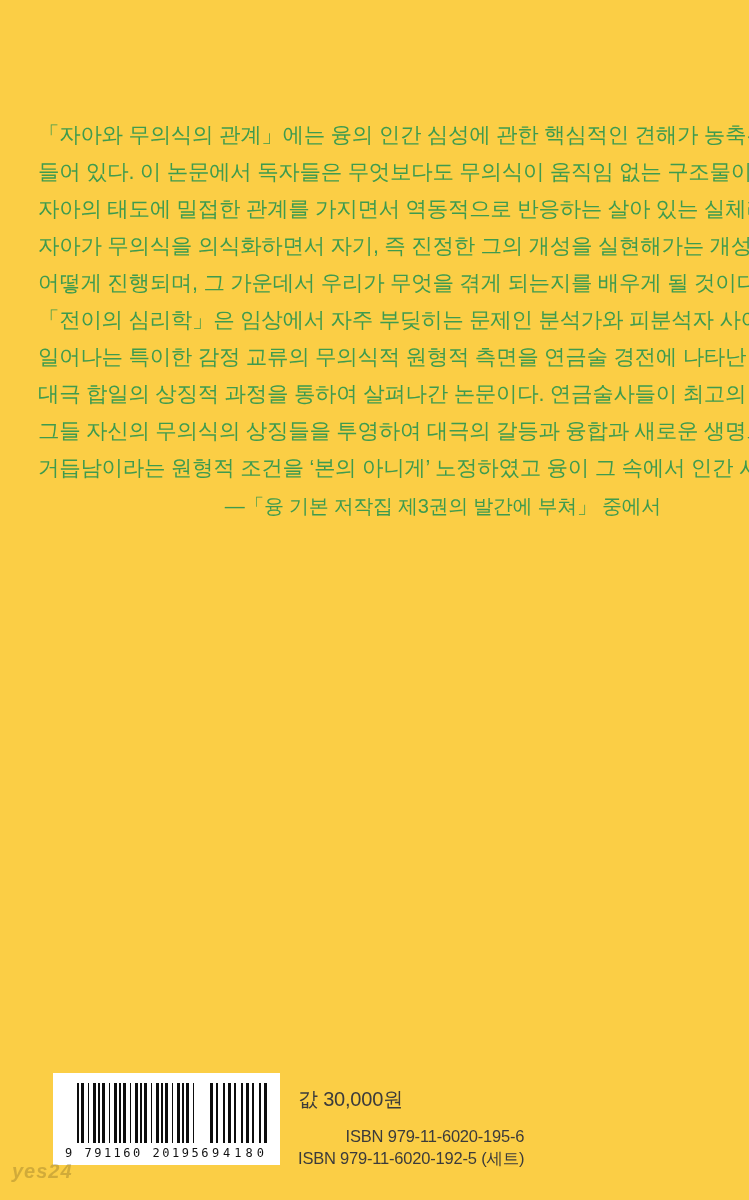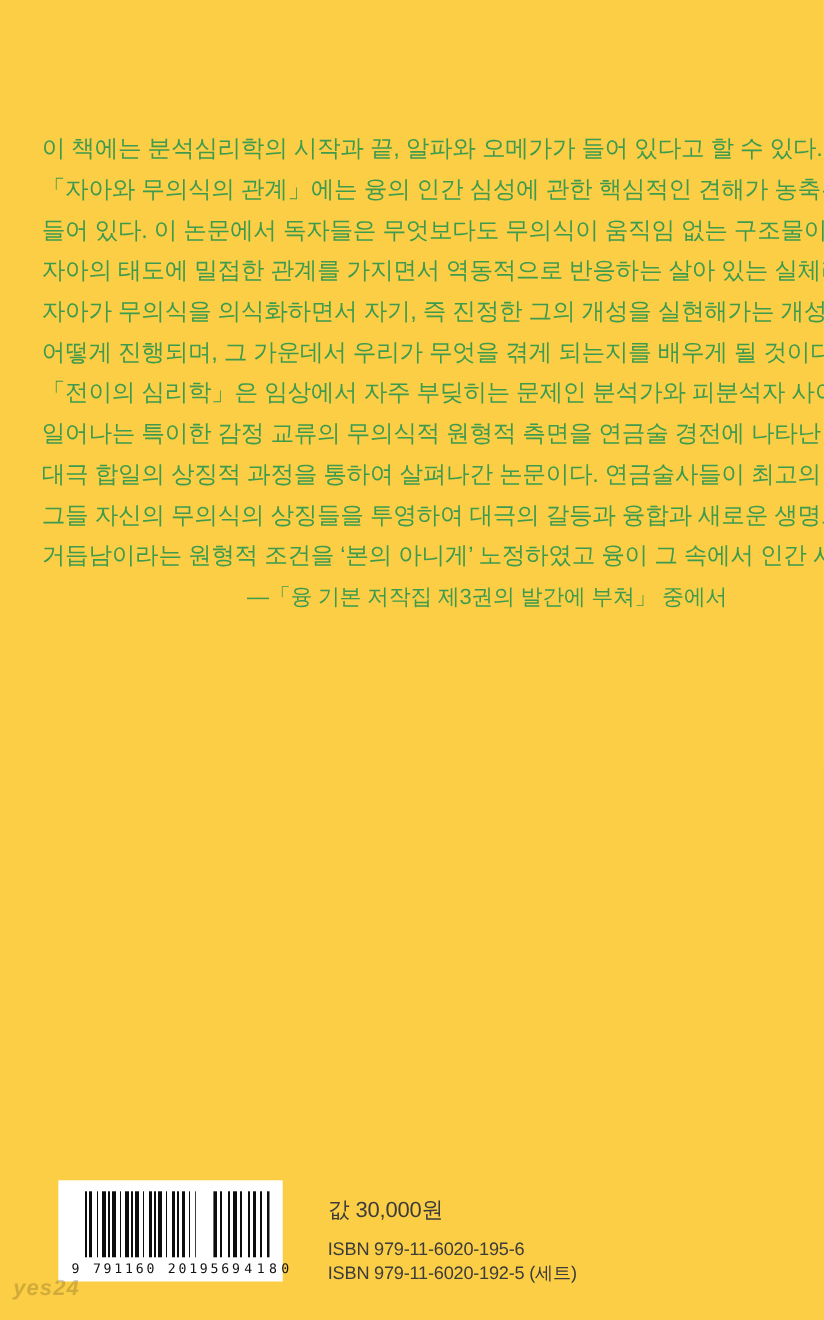--- a/index.html
+++ b/index.html
@@ -29,21 +29,21 @@
     text-align: right;
     padding-right: 50px;
     font-size: 20px;
     line-height: 37px;
     white-space: nowrap;
   }
   .barcode-box {
     position: absolute;
     left: 53px;
     top: 1073px;
-    width: 204px;
+    width: 227px;
     height: 92px;
     background: #ffffff;
     box-sizing: border-box;
     padding: 10px 12px 5px 12px;
     display: flex;
     flex-direction: column;
   }
   .bars-row {
     flex: 1;
     display: flex;
@@ -87,39 +87,39 @@
   .price {
     font-size: 20px;
     font-weight: 500;
     margin-bottom: 12px;
     letter-spacing: -0.2px;
   }
   .isbn {
     font-size: 16.5px;
     line-height: 22px;
     letter-spacing: -0.2px;
+    text-align: right;
   }
   .watermark {
     position: absolute;
     left: 12px;
     top: 1160px;
     font-size: 20px;
     font-weight: bold;
     font-style: italic;
     letter-spacing: 1px;
     color: rgba(100, 84, 28, 0.28);
   }
 </style>
 </head>
 <body>
 
 <div class="page">
 
   <div class="blurb">
-    <div class="line">이 책에는 분석심리학의 시작과 끝, 알파와 오메가가 들어 있다고 할 수 있다.</div>
     <div class="line">「자아와 무의식의 관계」에는 융의 인간 심성에 관한 핵심적인 견해가 농축된 형태로</div>
     <div class="line">들어 있다. 이 논문에서 독자들은 무엇보다도 무의식이 움직임 없는 구조물이 아니고</div>
     <div class="line">자아의 태도에 밀접한 관계를 가지면서 역동적으로 반응하는 살아 있는 실체라는 것,</div>
     <div class="line">자아가 무의식을 의식화하면서 자기, 즉 진정한 그의 개성을 실현해가는 개성화 과정이</div>
     <div class="line">어떻게 진행되며, 그 가운데서 우리가 무엇을 겪게 되는지를 배우게 될 것이다.</div>
     <div class="line">「전이의 심리학」은 임상에서 자주 부딪히는 문제인 분석가와 피분석자 사이에서</div>
     <div class="line">일어나는 특이한 감정 교류의 무의식적 원형적 측면을 연금술 경전에 나타난</div>
     <div class="line">대극 합일의 상징적 과정을 통하여 살펴나간 논문이다. 연금술사들이 최고의 물질을</div>
     <div class="line">그들 자신의 무의식의 상징들을 투영하여 대극의 갈등과 융합과 새로운 생명으로의</div>
     <div class="line">거듭남이라는 원형적 조건을 ‘본의 아니게’ 노정하였고 융이 그 속에서 인간 사이에</div>

